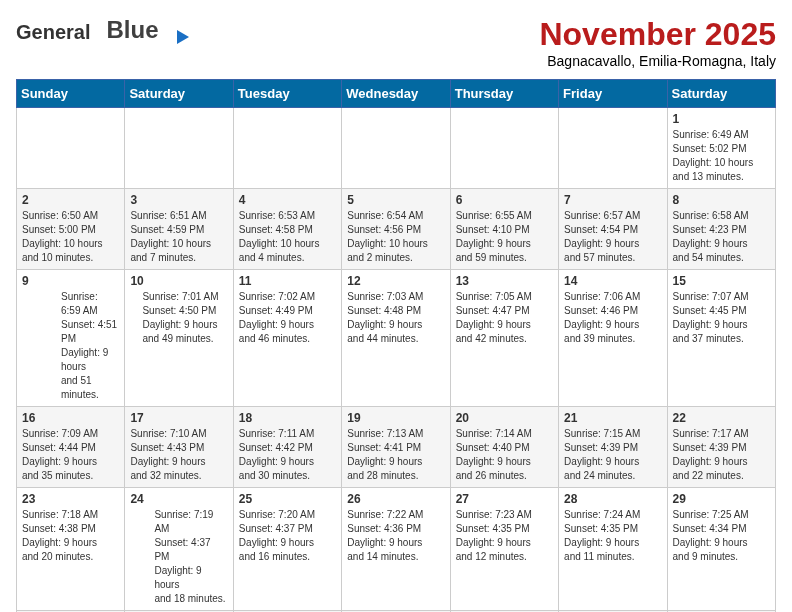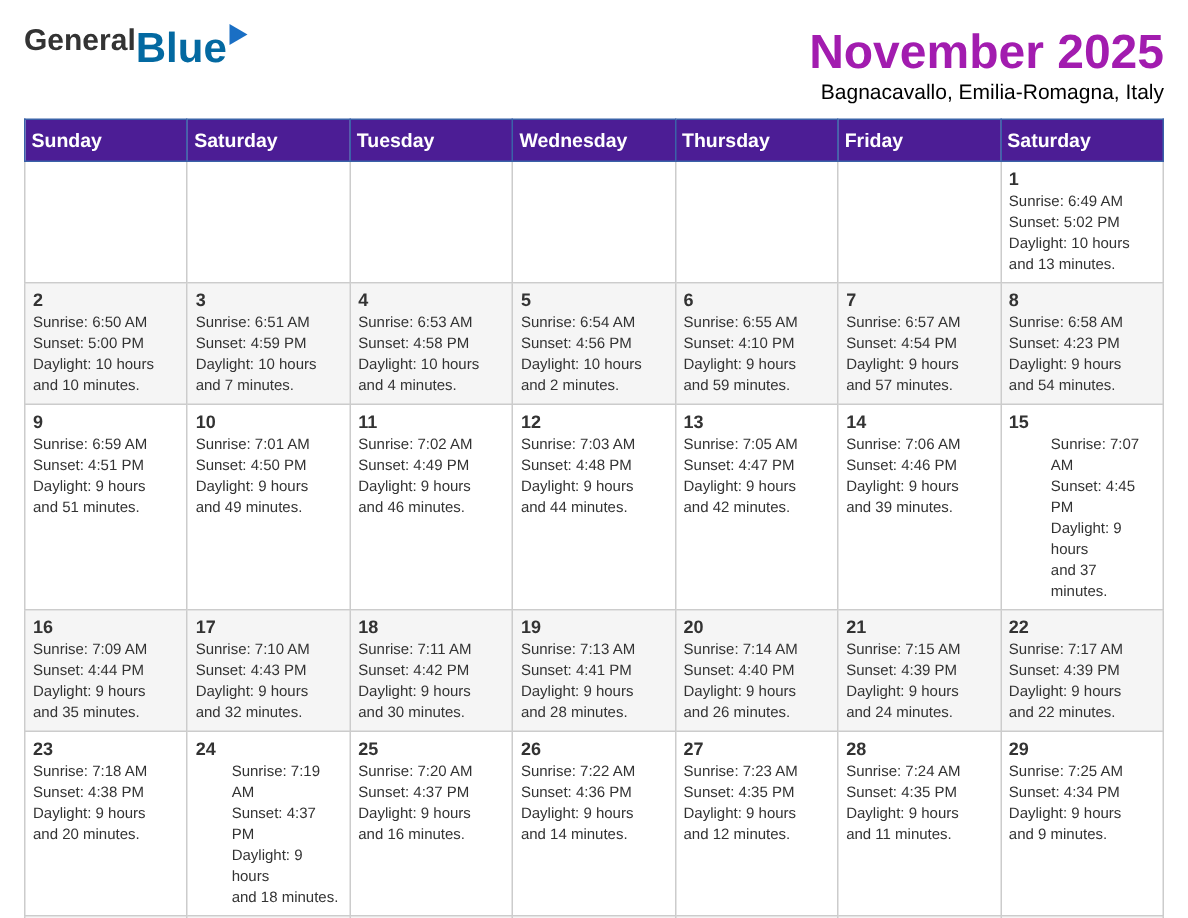--- a/index.html
+++ b/index.html
@@ -16,60 +16,60 @@
       align-items: flex-start;
       margin-bottom: 10px;
     }
     .logo-area {
       display: flex;
       flex-direction: column;
       align-items: flex-start;
     }
     .logo {
       display: flex;
-      align-items: flex-start;
-      gap: 0;
+      align-items: flex-end;
+      gap: 16px;
     }
     .logo-text-general {
       font-size: 20px;
       font-weight: bold;
       color: #333;
     }
     .logo-text-blue {
-      font-size: 28px;
-      font-weight: bold;
-      color: #0369a1;
+      font-size: 24px;
+      font-weight: bold;
+      color: #404040;
     }
     .logo-triangle {
       width: 0;
       height: 0;
       border-left: 12px solid #1a6fc4;
       border-top: 7px solid transparent;
       border-bottom: 7px solid transparent;
       margin-left: 2px;
     }
     .title-area {
       text-align: right;
     }
     .month-title {
       font-size: 32px;
       font-weight: bold;
-      color: #a21caf;
+      color: #b91c1c;
     }
     .location-title {
       font-size: 14px;
       color: #000000;
     }
     .calendar-table {
       width: 100%;
       border-collapse: collapse;
       border: 1px solid #ccc;
     }
     .calendar-table th {
-      background-color: #4c1d95;
+      background-color: #0369a1;
       color: #fff;
       font-size: 13px;
       font-weight: bold;
       padding: 6px 4px;
       border: 1px solid #3a62a8;
       text-align: left;
     }
     .calendar-table td {
       vertical-align: top;
       border: 1px solid #ccc;
@@ -190,28 +190,28 @@
           <span class="day-number">8</span>
           <div class="day-info" style="white-space: pre-line;">Sunrise: 6:58 AM
 Sunset: 4:23 PM
 Daylight: 9 hours
 and 54 minutes.</div>
         </td>
       </tr>
       <tr class="row-white">
         <td>
           <span class="day-number">9</span>
-          <div class="day-info" style="white-space: pre-line;">Sunrise: 6:59 AM
+          <div class="day-info" style="white-space: pre-line; margin-left: 39px;">Sunrise: 6:59 AM
 Sunset: 4:51 PM
 Daylight: 9 hours
 and 51 minutes.</div>
         </td>
         <td>
           <span class="day-number">10</span>
-          <div class="day-info" style="white-space: pre-line;">Sunrise: 7:01 AM
+          <div class="day-info" style="white-space: pre-line; margin-left: 12px;">Sunrise: 7:01 AM
 Sunset: 4:50 PM
 Daylight: 9 hours
 and 49 minutes.</div>
         </td>
         <td>
           <span class="day-number">11</span>
           <div class="day-info" style="white-space: pre-line;">Sunrise: 7:02 AM
 Sunset: 4:49 PM
 Daylight: 9 hours
 and 46 minutes.</div>
@@ -232,21 +232,21 @@
         </td>
         <td>
           <span class="day-number">14</span>
           <div class="day-info" style="white-space: pre-line;">Sunrise: 7:06 AM
 Sunset: 4:46 PM
 Daylight: 9 hours
 and 39 minutes.</div>
         </td>
         <td>
           <span class="day-number">15</span>
-          <div class="day-info" style="white-space: pre-line; margin-left: 28px;">Sunrise: 7:07 AM
+          <div class="day-info" style="white-space: pre-line;">Sunrise: 7:07 AM
 Sunset: 4:45 PM
 Daylight: 9 hours
 and 37 minutes.</div>
         </td>
       </tr>
       <tr class="row-shaded">
         <td>
           <span class="day-number">16</span>
           <div class="day-info" style="white-space: pre-line;">Sunrise: 7:09 AM
 Sunset: 4:44 PM

